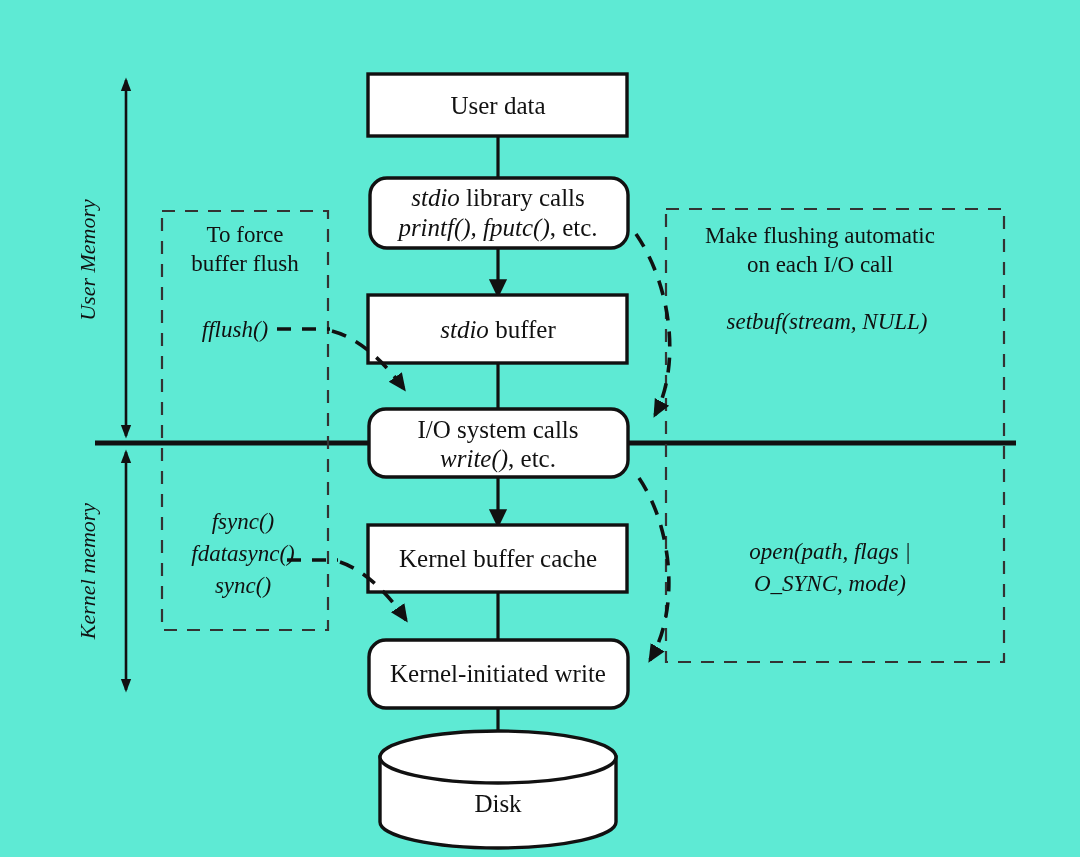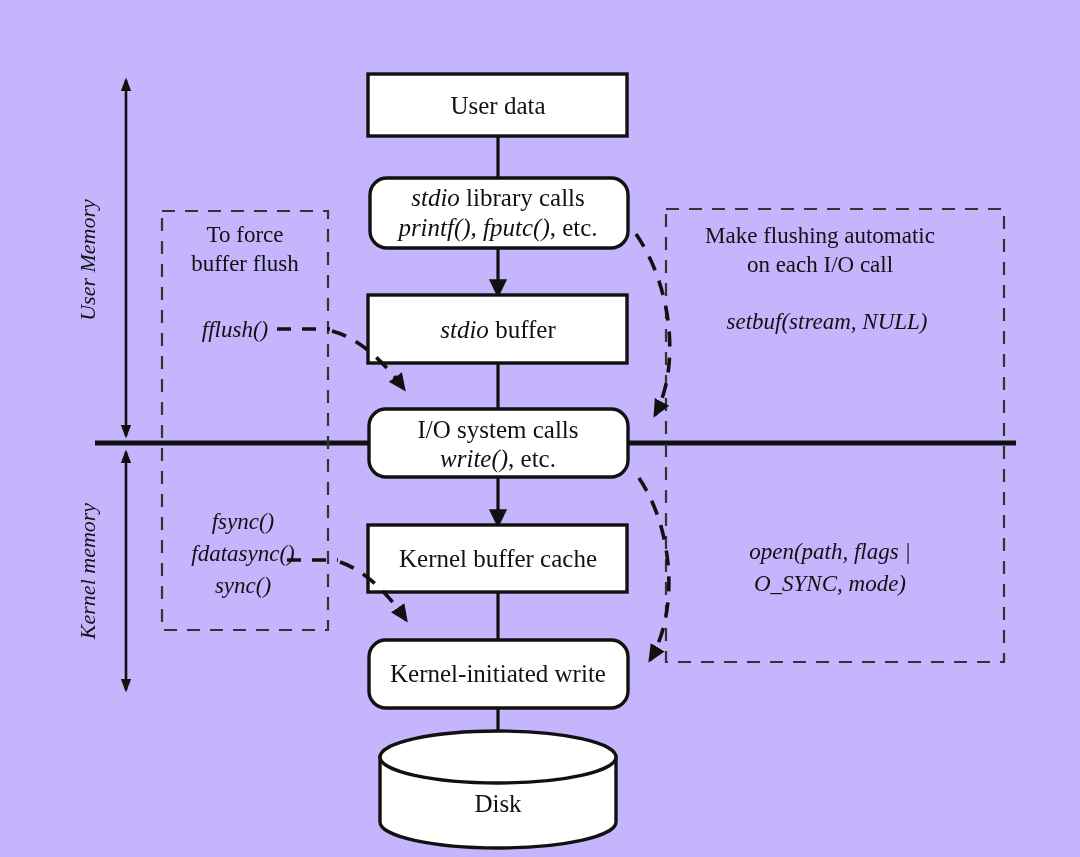--- a/index.html
+++ b/index.html
@@ -4,21 +4,21 @@
 <style>
   html, body {
     margin: 0;
     padding: 0;
     background: #ffffff;
   }
   #page {
     position: relative;
     width: 1080px;
     height: 857px;
-    background: #c4b5fd;
+    background: #5eead4;
     font-family: "Liberation Serif", "DejaVu Serif", serif;
     overflow: hidden;
   }
   svg.diagram {
     position: absolute;
     left: 0;
     top: 0;
     width: 1080px;
     height: 857px;
   }

